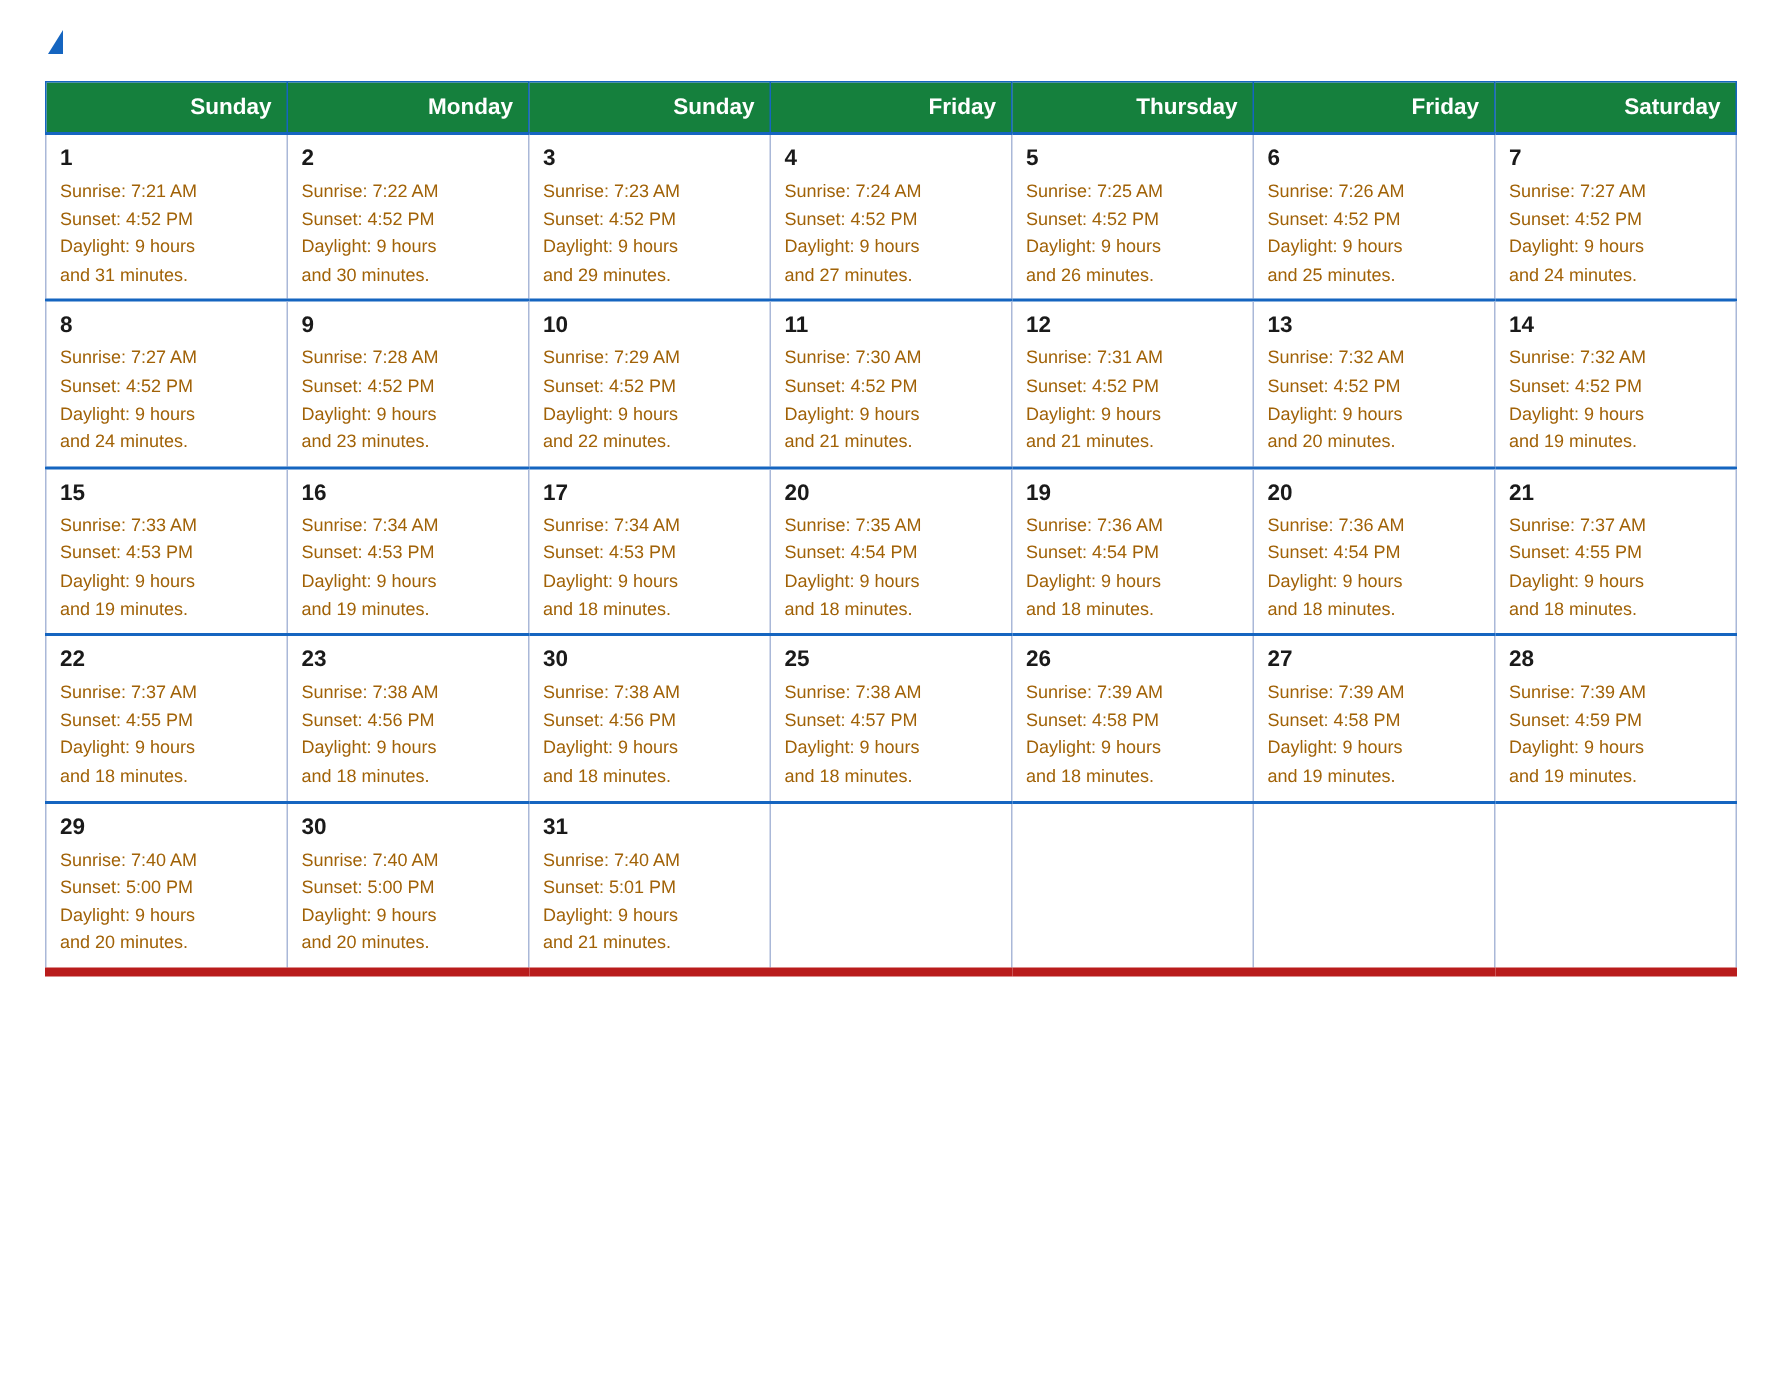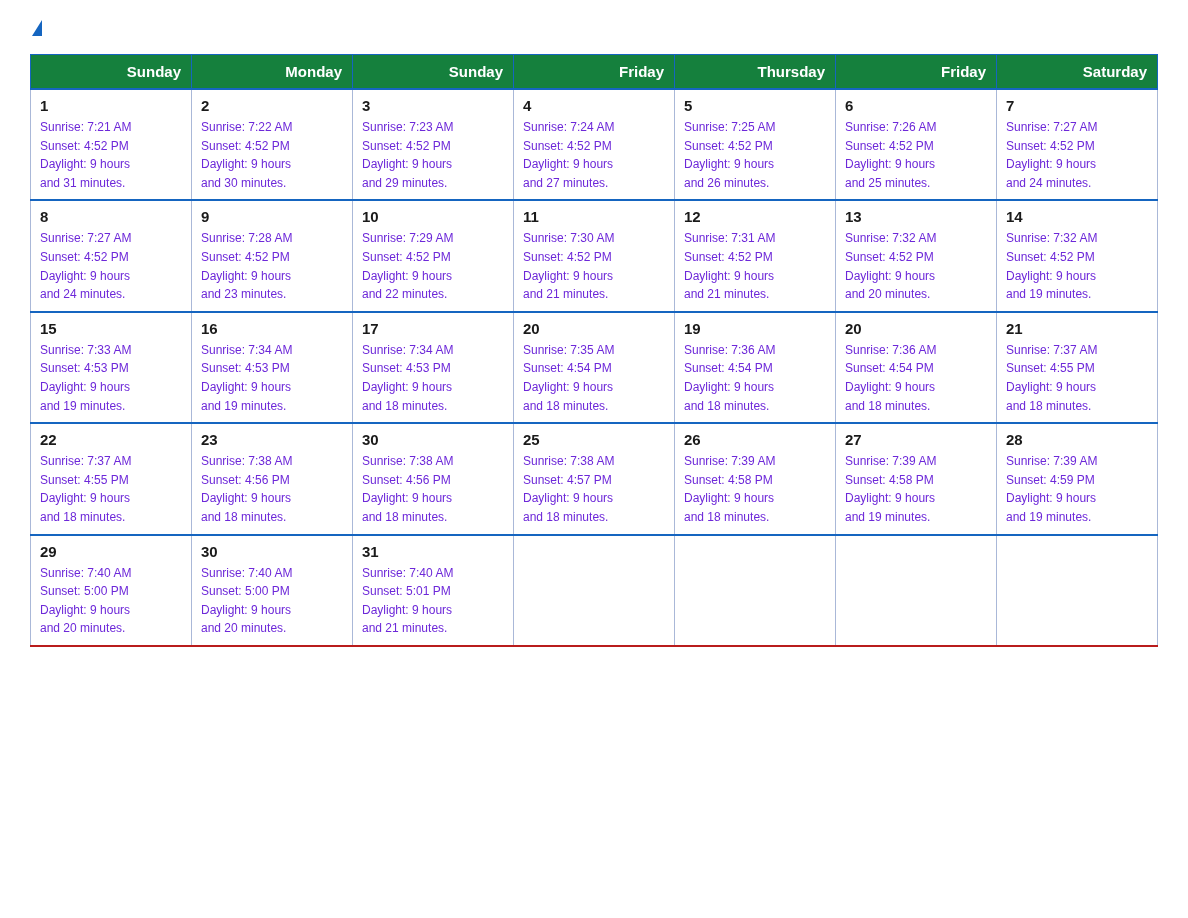--- a/index.html
+++ b/index.html
@@ -86,25 +86,25 @@
     }
     .calendar td .day-num {
       font-size: 15px;
       font-weight: bold;
       color: #1a1a1a;
       display: block;
       margin-bottom: 4px;
     }
     .calendar td .day-info {
       font-size: 12px;
-      color: #6d28d9;
+      color: #a16207;
       line-height: 1.55;
     }
     .calendar tr:last-child td {
-      border-bottom: 2px solid #b91c1c;
+      border-bottom: 6px solid #b91c1c;
     }
     .calendar tbody tr td {
       border-top: 2px solid #1565c0;
     }
     .empty-cell {
       background: #fff;
     }
   </style>
 </head>
 <body>

